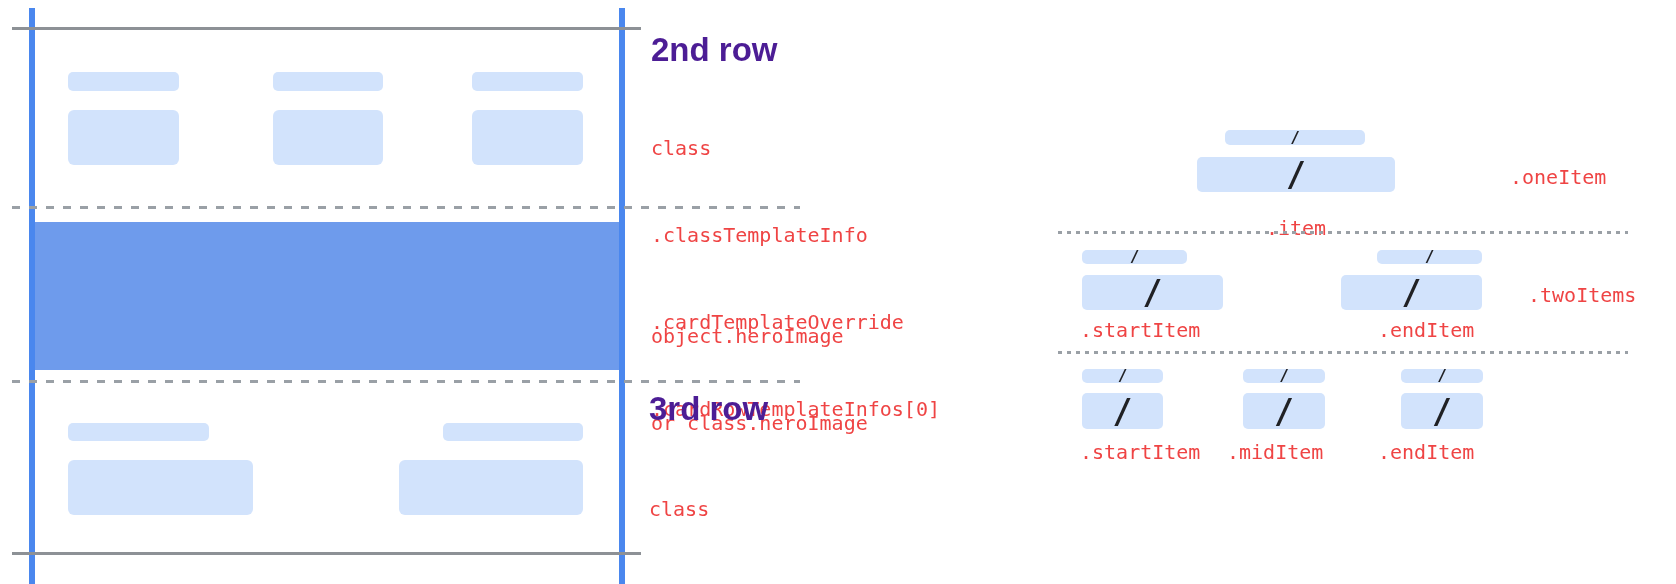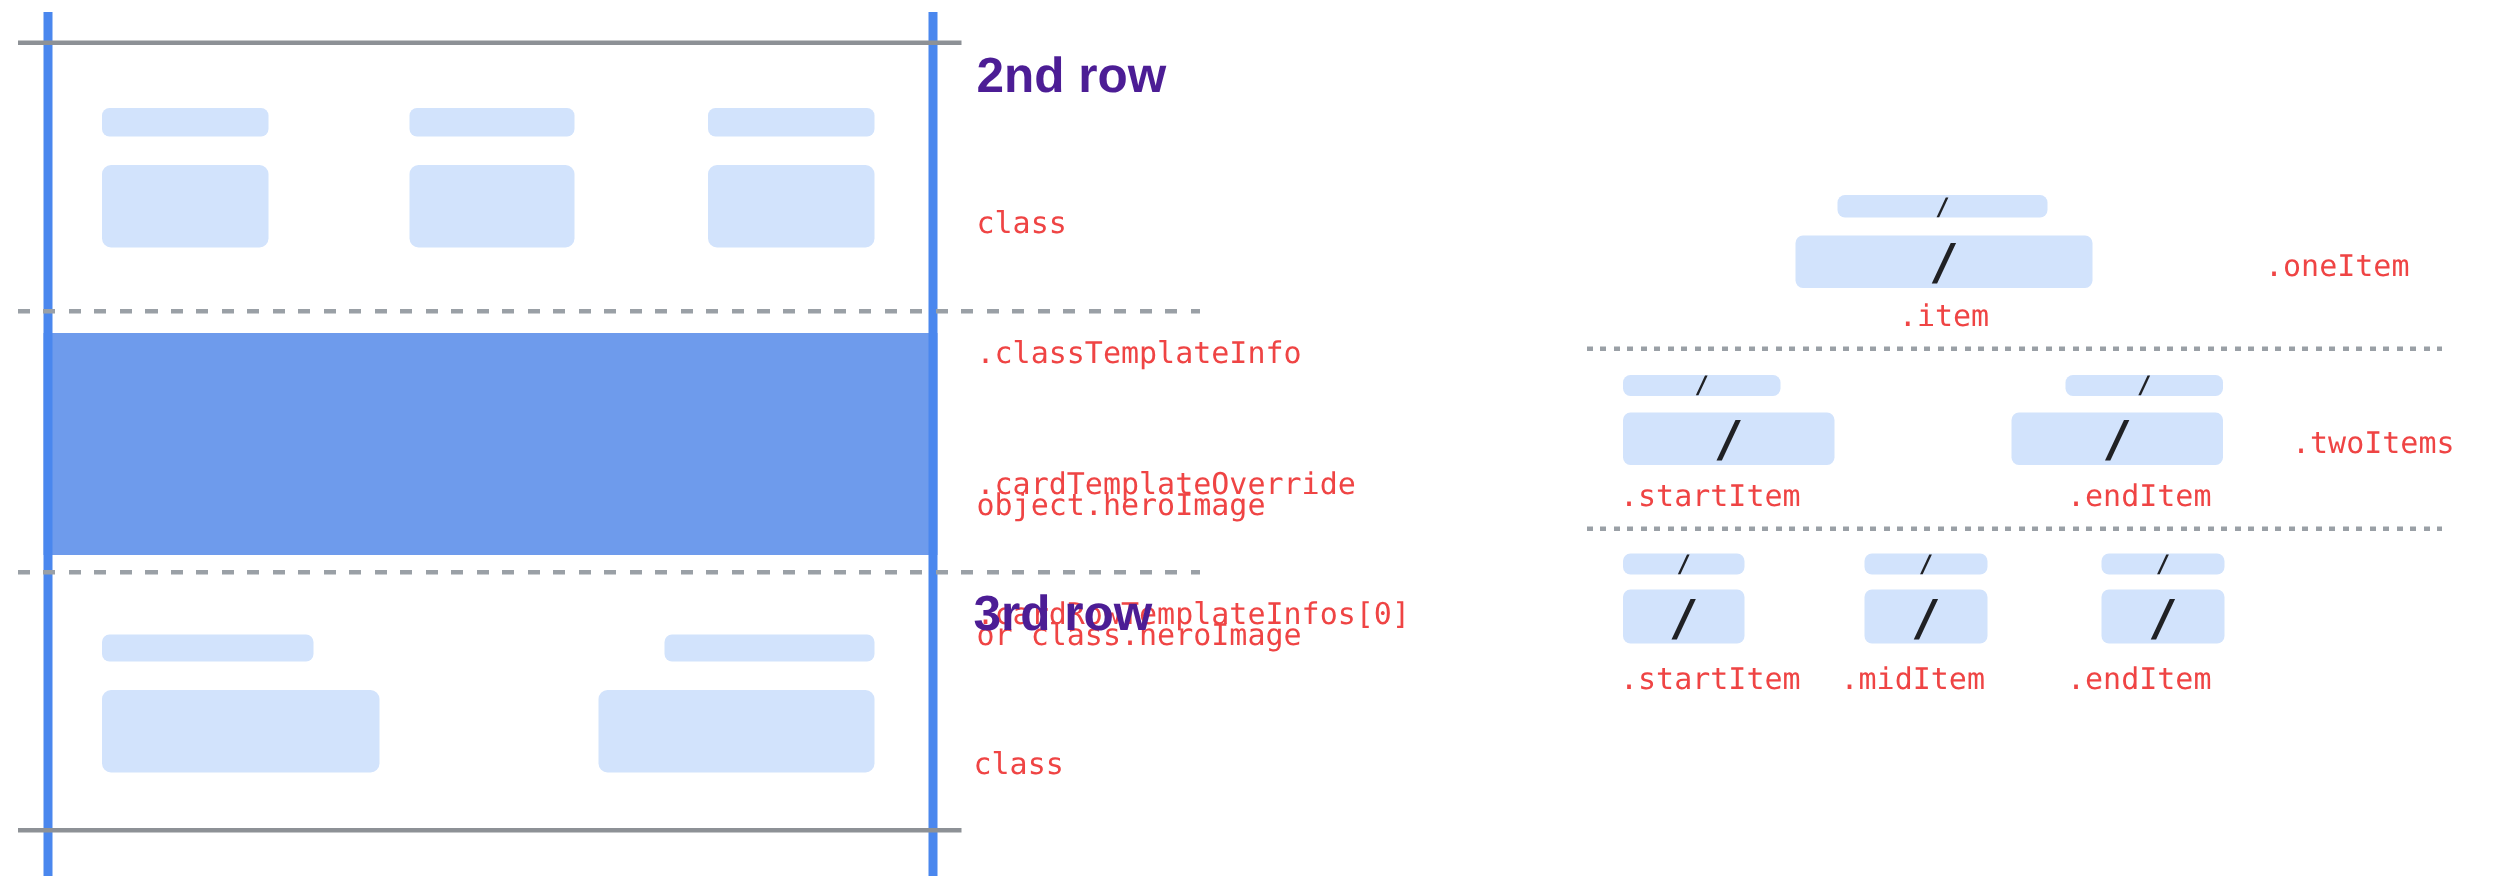--- a/index.html
+++ b/index.html
@@ -94,21 +94,21 @@
     
     
   </div>
 
   <div class="slash-chip slash-sm" style="left:1225px;top:130px;width:140px;height:15px;">
     <span>/</span>
   </div>
   <div class="slash-chip slash-lg" style="left:1197px;top:157px;width:198px;height:35px;">
     <span>/</span>
   </div>
-  <div class="code item-label" style="left:1197px;top:196px;width:198px;">.item</div>
+  <div class="code item-label" style="left:1197px;top:214px;width:198px;">.item</div>
   <div class="code" style="left:1510px;top:163px;">.oneItem</div>
 
   <div class="dashline-fine" style="left:1058px;top:231px;width:570px;"></div>
 
   <div class="slash-chip slash-sm" style="left:1082px;top:250px;width:105px;height:14px;">
     <span>/</span>
   </div>
   <div class="slash-chip slash-lg" style="left:1082px;top:275px;width:141px;height:35px;">
     <span>/</span>
   </div>

